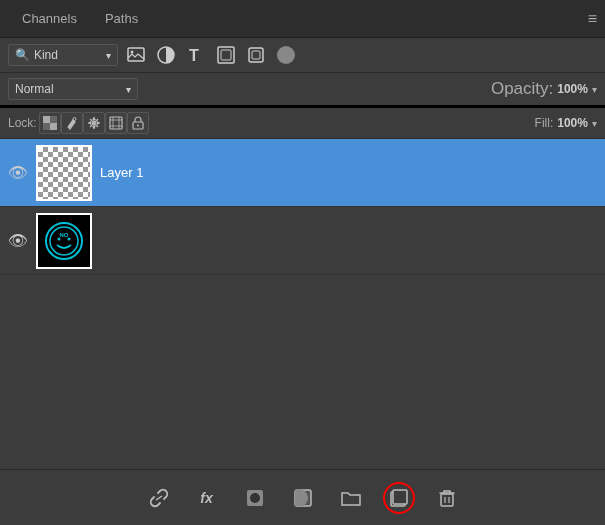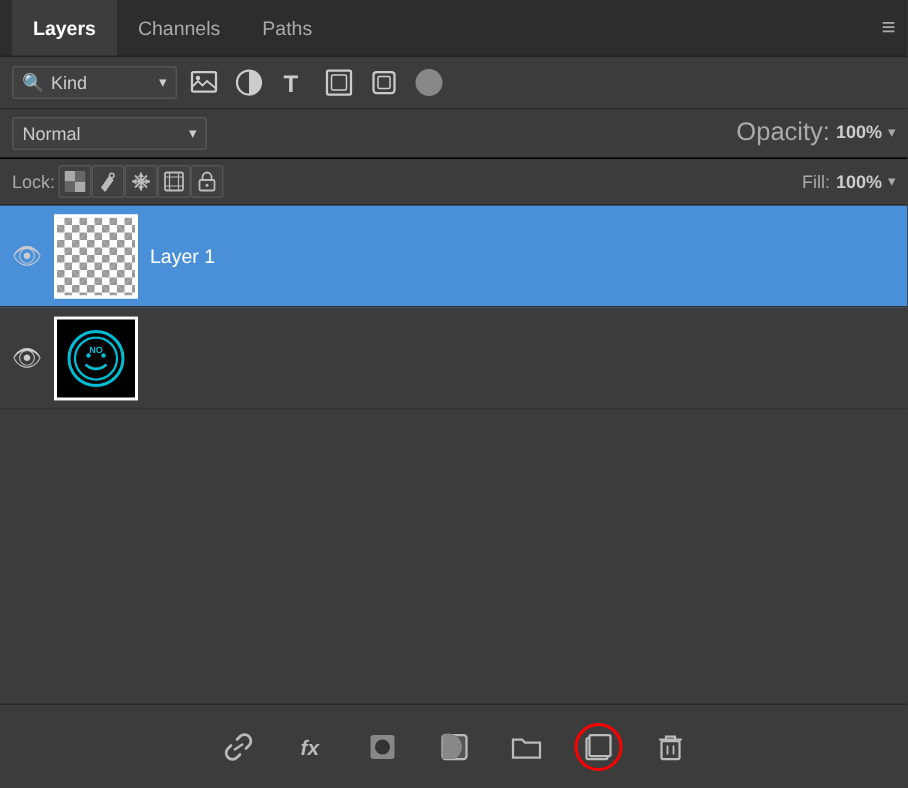--- a/index.html
+++ b/index.html
@@ -102,25 +102,25 @@
       width: 18px;
       height: 18px;
       border-radius: 50%;
       background: #888;
       display: inline-block;
     }
 
     
     .toolbar-row2 {
       display: flex;
-      align-items: flex-start;
+      align-items: center;
       padding: 5px 8px;
       gap: 6px;
       background: #3c3c3c;
-      border-bottom: 1px solid #000000;
+      border-bottom: 3px solid #000000;
     }
     .blend-dropdown {
       display: flex;
       align-items: center;
       background: #404040;
       border: 1px solid #555;
       border-radius: 2px;
       padding: 3px 6px;
       cursor: pointer;
       color: #ccc;
@@ -302,23 +302,20 @@
       width: 20px;
       height: 20px;
     }
   </style>
 </head>
 <body>
 
 <div class="panel">
 
   <div class="tab-bar">
-    <div class="tab active">
-      <span>Layers</span>
-    </div>
     <div class="tab">
       <span>Channels</span>
     </div>
     <div class="tab">
       <span>Paths</span>
     </div>
     <div class="tab-menu-icon">≡</div>
   </div>
 
   <div class="toolbar-row1">

